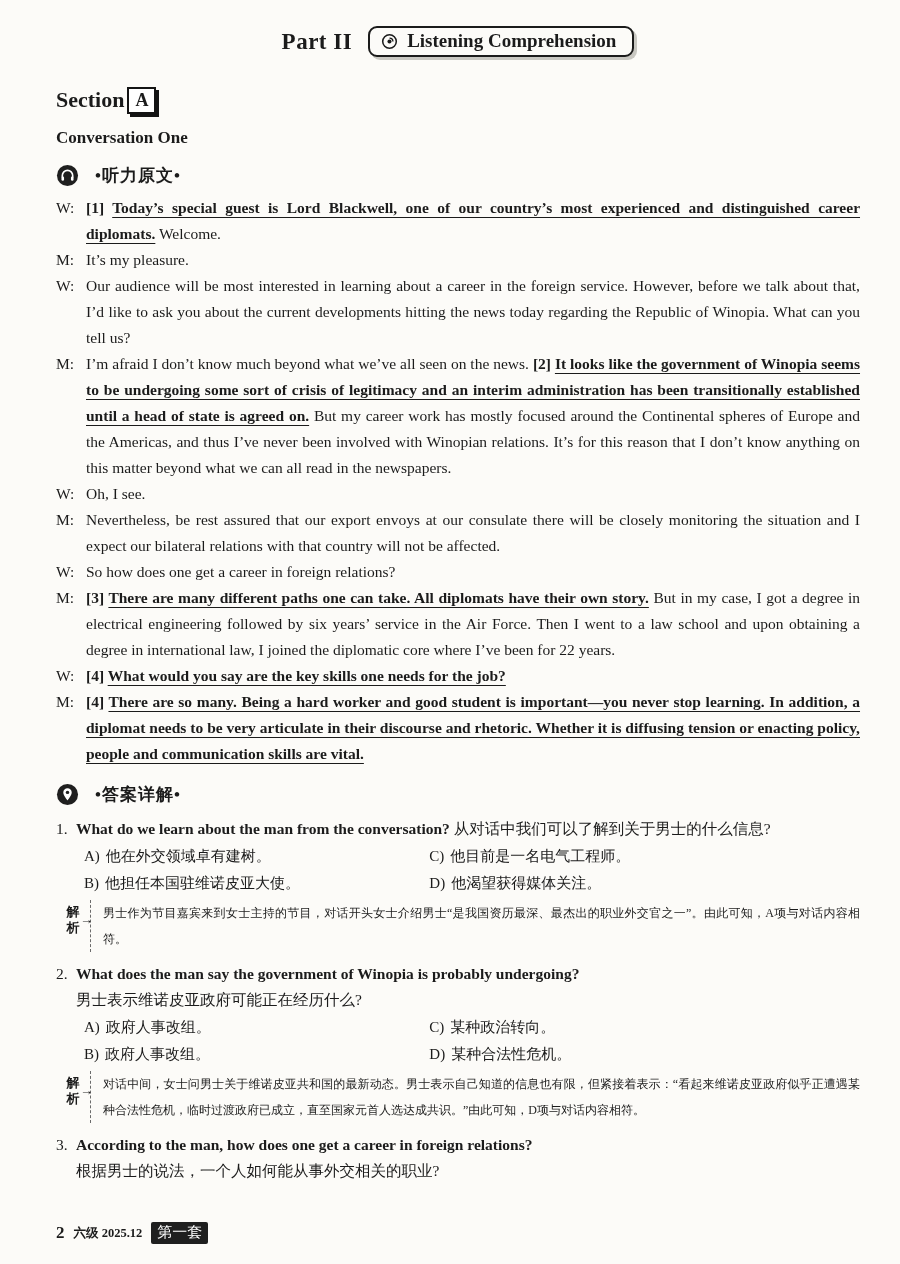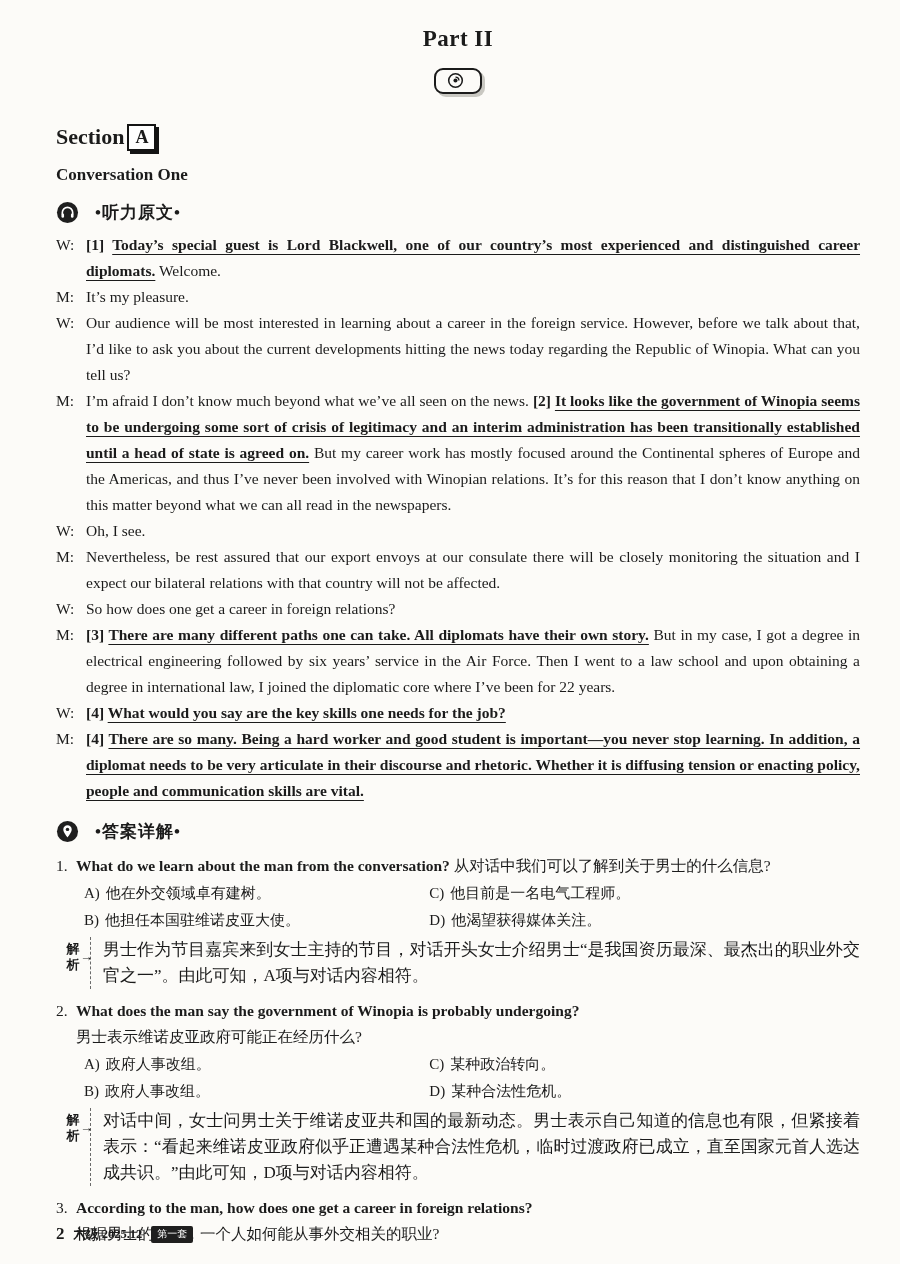--- a/index.html
+++ b/index.html
@@ -3,21 +3,21 @@
 <meta charset="utf-8">
 <style>
   html,body { margin:0; padding:0; background:#e8e8e6; }
   .page {
     width:900px; height:1264px; margin:0 auto; background:#fcfbf8; color:#1b1b1b;
     font-family:"Liberation Serif","DejaVu Serif",serif;
     box-sizing:border-box; padding:22px 40px 0 56px; position:relative; overflow:hidden;
   }
 
   
-  .page-header { display:flex; justify-content:center; align-items:center; gap:16px; margin-top:4px;flex-direction:column; }
+  .page-header { display:flex; justify-content:center; align-items:center; gap:16px; margin-top:4px; }
   .part-title { font-size:23px; font-weight:bold; letter-spacing:.5px; }
   .title-box {
     display:inline-flex; align-items:center; gap:9px;
     border:2px solid #1b1b1b; border-radius:9px; padding:2px 16px 3px 11px;
     font-size:19px; font-weight:bold; background:#fcfbf8;
     box-shadow:3px 3px 0 #c9c8c2;
   }
   .title-box svg { display:block; }
 
   
@@ -58,47 +58,48 @@
   .analysis { display:flex; margin:3px 0 9px 0; }
   .analysis-label {
     display:flex; flex-direction:column; align-items:center; justify-content:flex-start;
     width:34px; flex:none; font-size:13px; font-weight:bold; line-height:16px;
     position:relative; padding-top:4px;
     font-family:"Liberation Sans","DejaVu Sans",sans-serif;
   }
   .analysis-label .arrow { position:absolute; right:-3px; top:12px; font-size:13px; font-weight:normal; }
   .analysis-text {
     flex:1; border-left:1.5px dashed #6b6b6b; padding-left:12px;
-    font-size:17px; line-height:26px; text-align:justify;
+    font-size:12px; line-height:26px; text-align:justify;
   }
 
   
   .page-footer { position:absolute; left:56px; bottom:20px; display:flex; align-items:center; gap:9px; }
   .page-num { font-size:17px; font-weight:bold; }
   .footer-label { font-size:12.5px; font-weight:bold; }
   .footer-badge {
-    font-size:10px; color:#fff; background:#1f1f1f; padding:1px 6px 2px 6px; border-radius:2px;
+    font-size:15px; color:#fff; background:#1f1f1f; padding:1px 6px 2px 6px; border-radius:2px;
     font-family:"Liberation Sans","DejaVu Sans",sans-serif;
   }
 </style>
 </head>
 <body>
 
 <div class="page">
 
   <header class="page-header">
     <span class="part-title">Part II</span>
     <span class="title-box">
       <span>
         <svg viewBox="0 0 20 20" width="17" height="17" aria-hidden="true">
           <circle cx="10" cy="10" r="8" fill="none" stroke="#1b1b1b" stroke-width="1.8"></circle>
           <path d="M10 6 a4 4 0 0 1 4 4" fill="none" stroke="#1b1b1b" stroke-width="1.6"></path>
           <circle cx="10" cy="10" r="2.4" fill="#1b1b1b"></circle>
         </svg>
       </span>
+      <span>Listening Comprehension</span>
     </span>
   </header>
 
   <div class="section-line">
     <span>Section</span>
       <span class="section-badge">
         <span>A</span>
       </span>
   </div>
 

